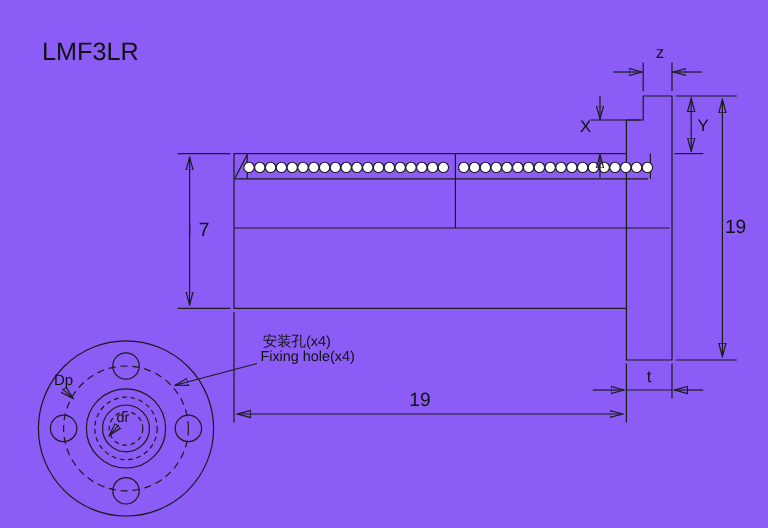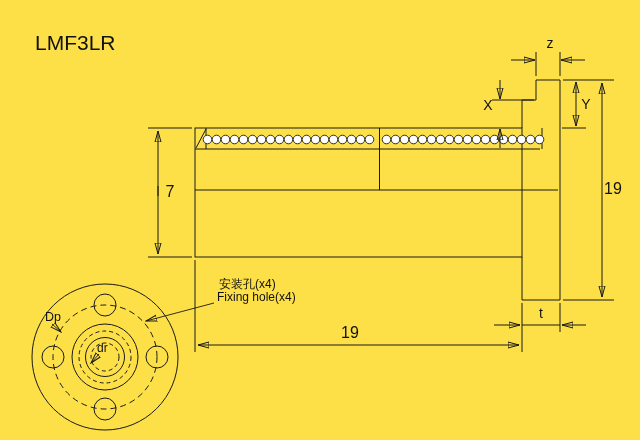--- a/index.html
+++ b/index.html
@@ -1,16 +1,16 @@
 <!DOCTYPE html>
 <html><head>
 <meta charset="utf-8">
 <style>
   html,body{margin:0;padding:0;background:#ffffff;}
-  #canvas{position:relative;width:640px;height:440px;background:#fde047;overflow:hidden;
+  #canvas{position:relative;width:640px;height:440px;background:#8b5cf6;overflow:hidden;
           font-family:"Liberation Sans", sans-serif;}
   svg{display:block}
   svg line, svg path, svg circle, svg rect{stroke:#1a1a1a;stroke-width:1;fill:none;}
   svg .thin{stroke-width:0.9;}
   .dashed{stroke-dasharray:6 4;}
   .dashed-sm{stroke-dasharray:4 3;}
   #balls circle{fill:#ffffff;stroke:#1a1a1a;stroke-width:0.9;}
   text{fill:#111111;stroke:none;}
   .title{font-size:21px;font-weight:500;}
   .dim-label{font-size:16px;text-anchor:middle;}

